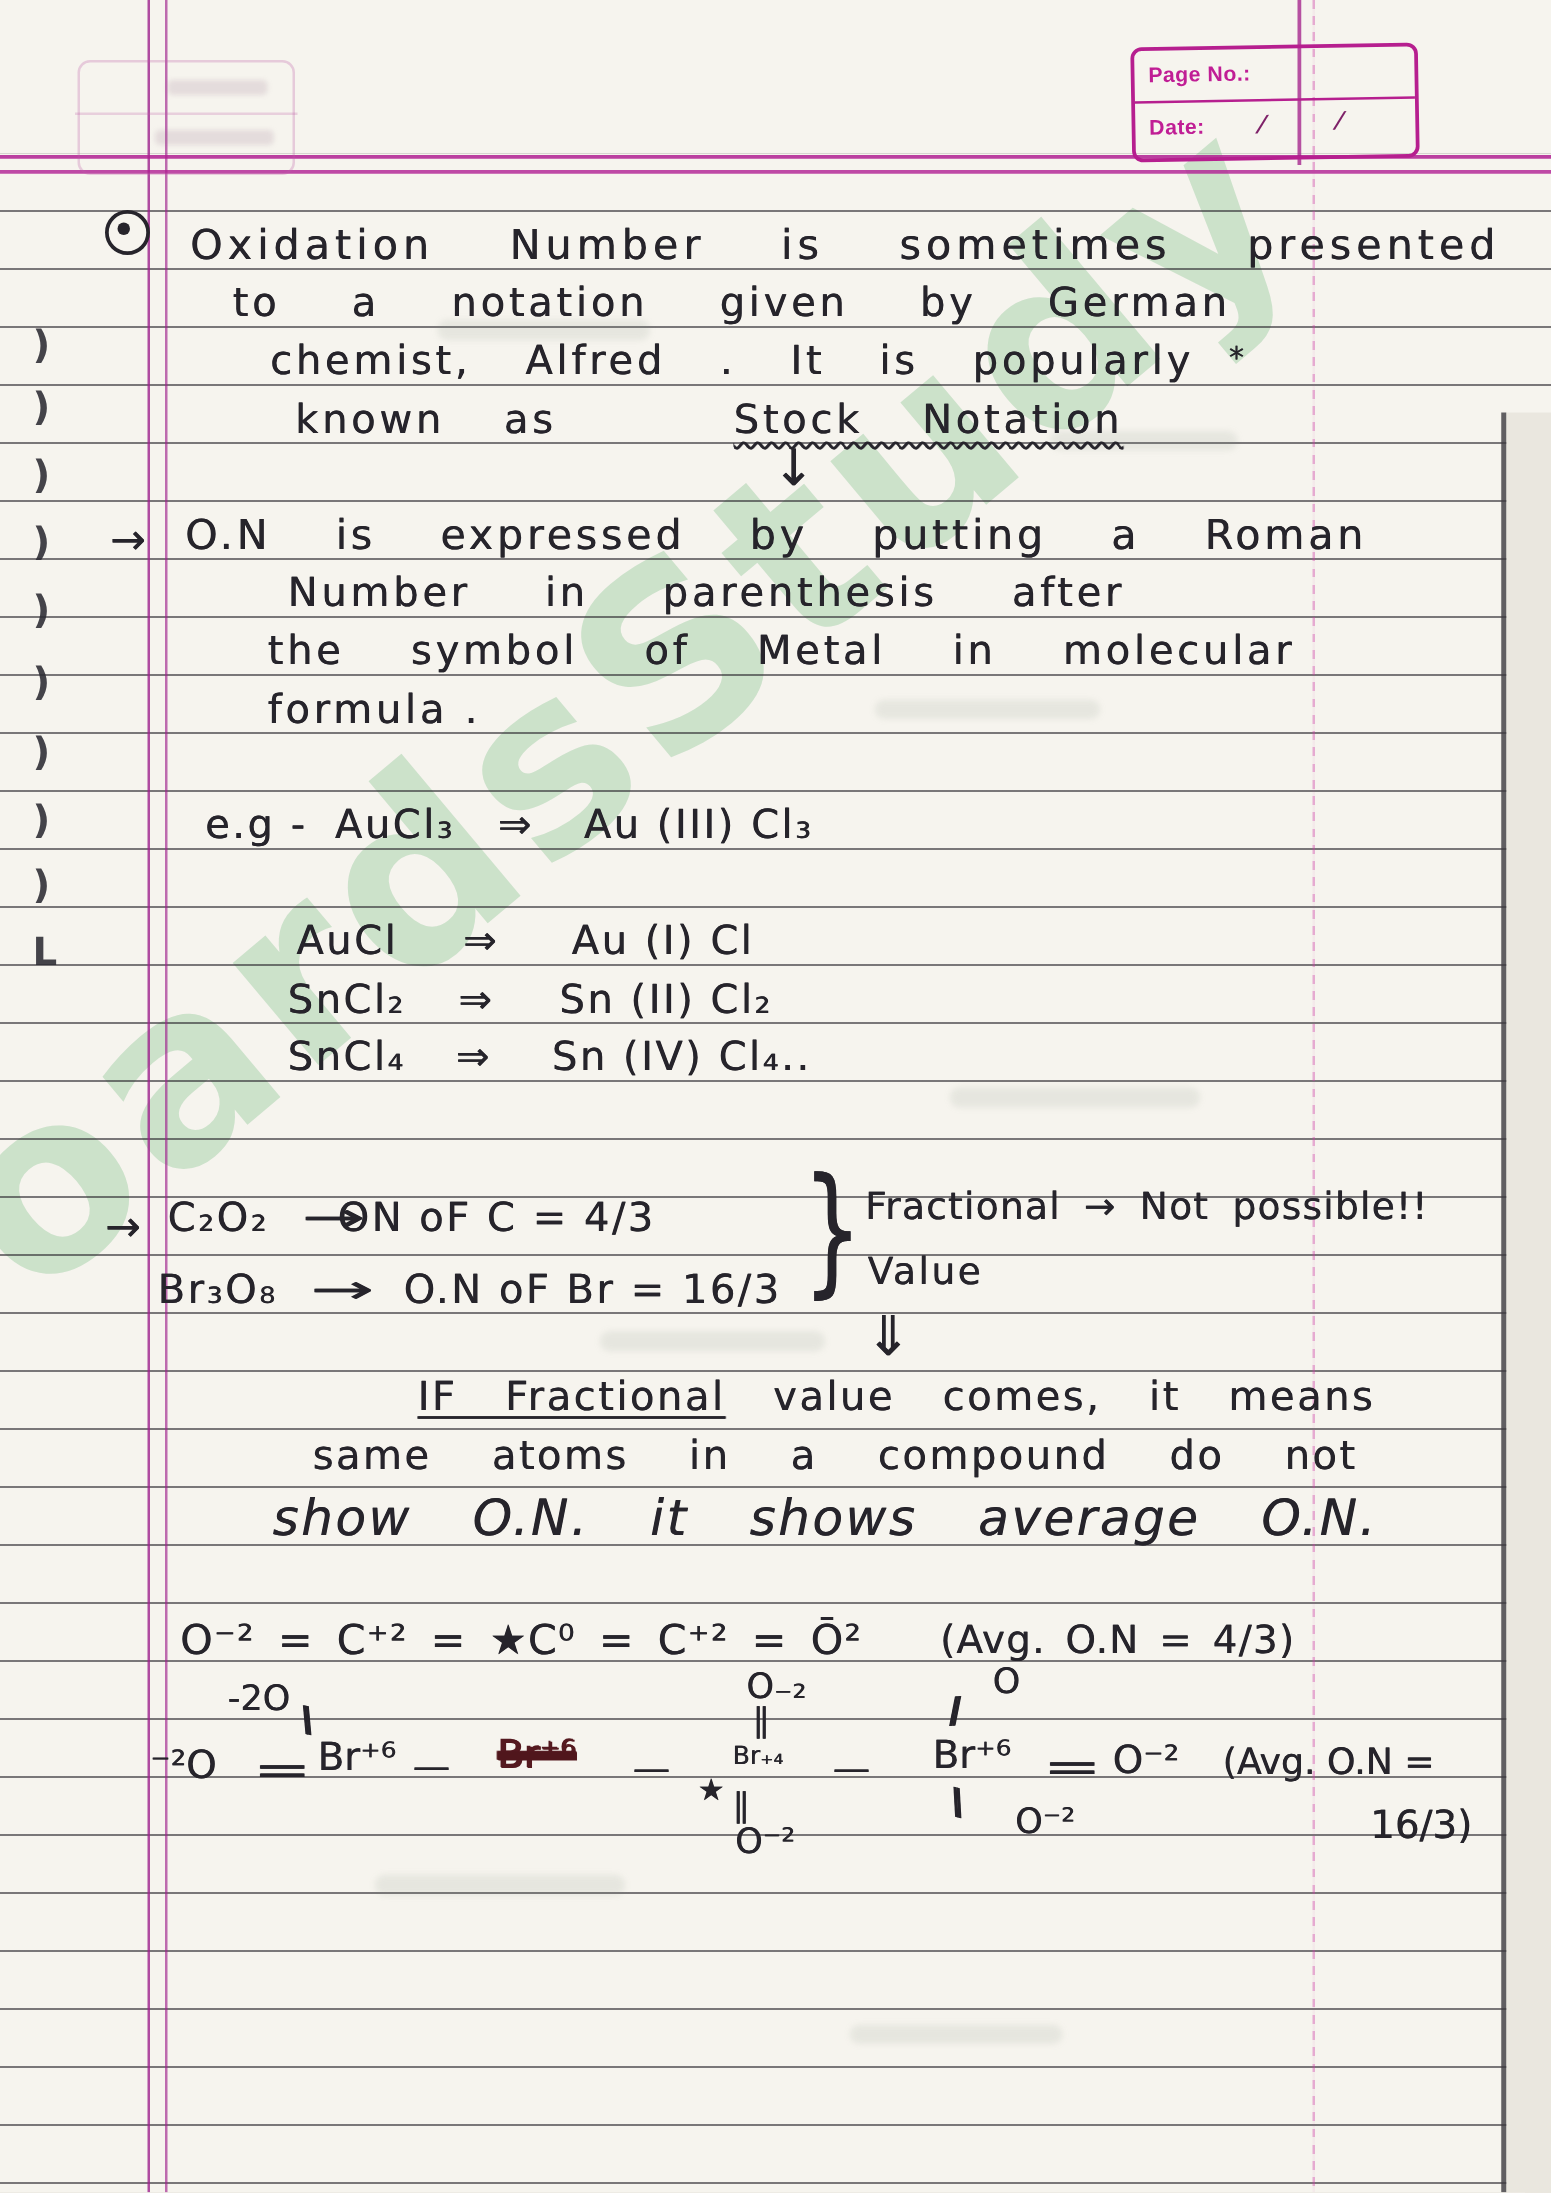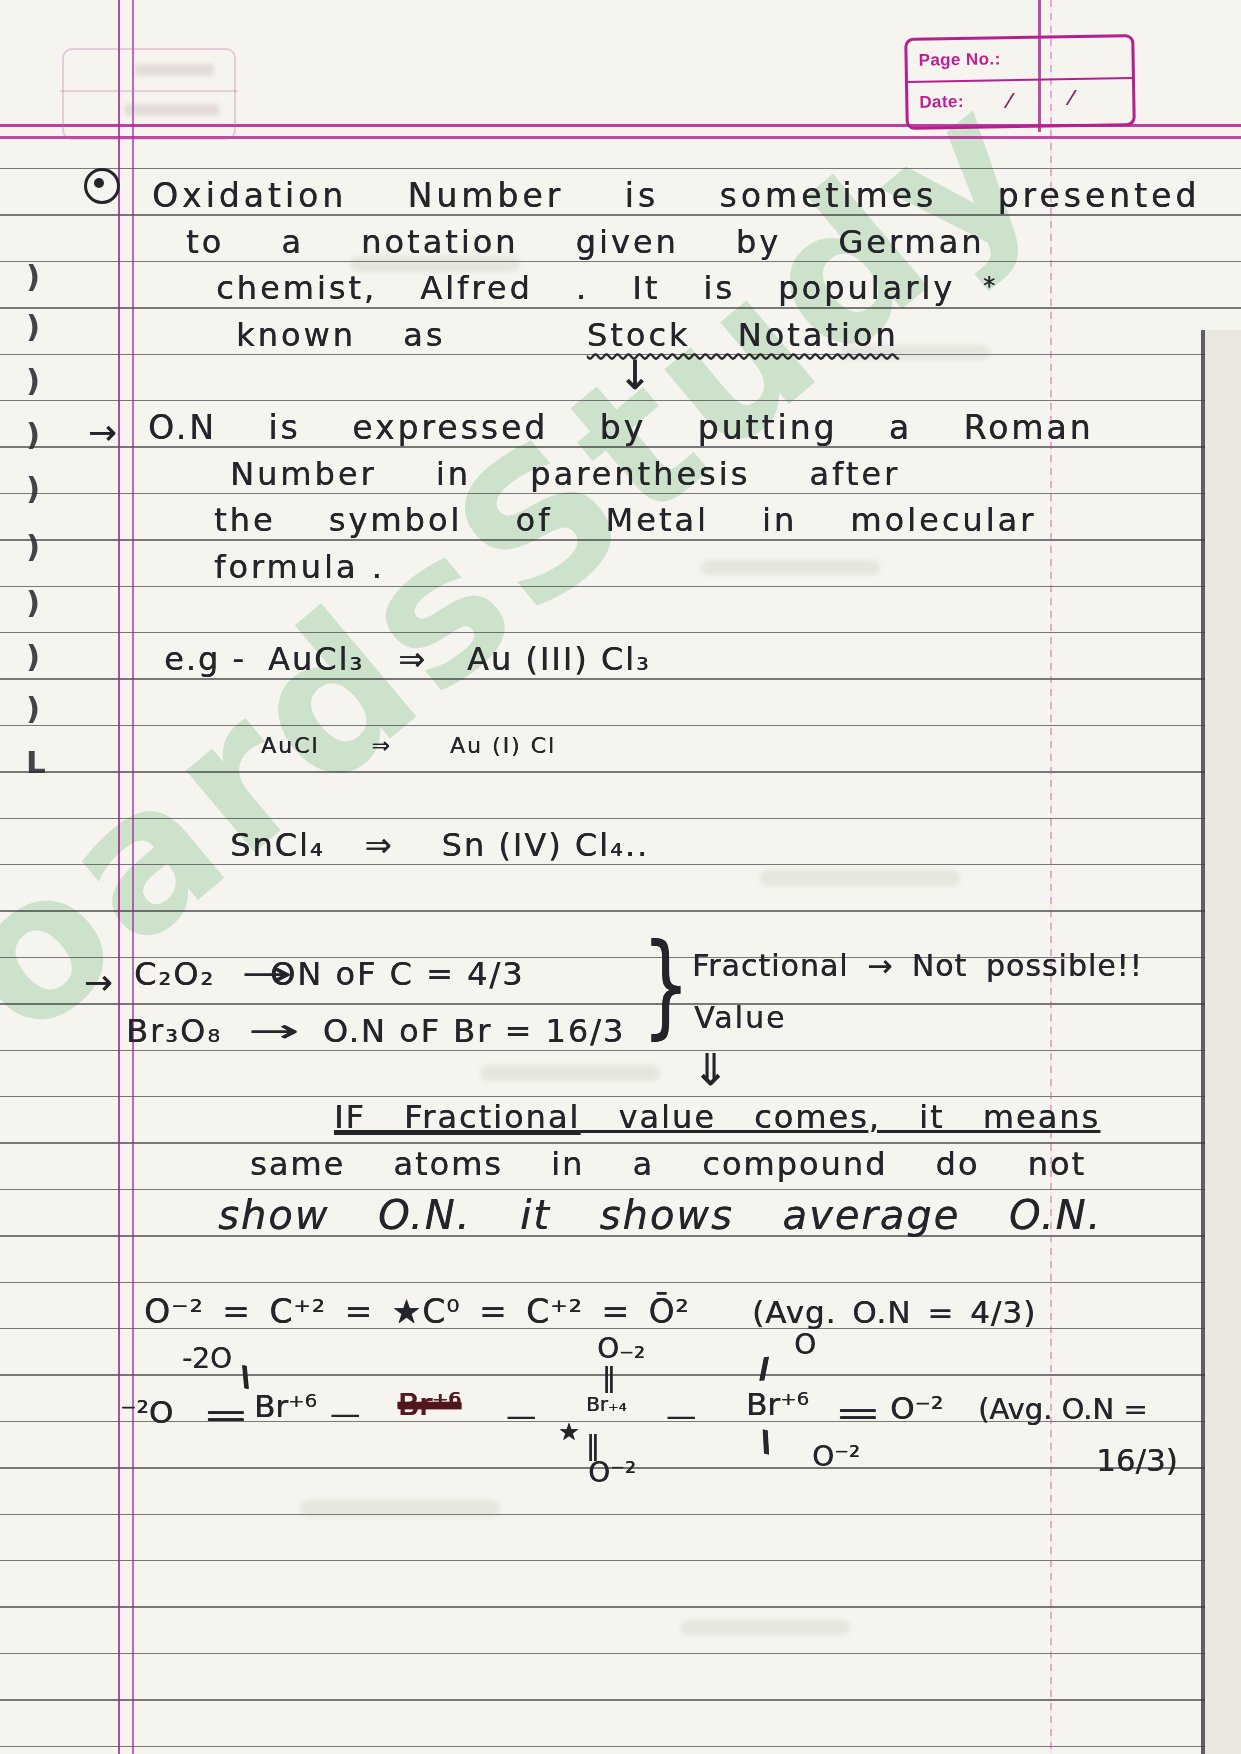--- a/index.html
+++ b/index.html
@@ -110,32 +110,33 @@
   <div class="hw" style="left:236px;top:316px;font-size:32px;letter-spacing:3px;word-spacing:34px;"><span>known as</span>&nbsp;&nbsp;&nbsp;<span class="wavy">Stock Notation</span></div>
   <div class="hw" style="left:618px;top:352px;font-size:40px;">↓</div>
 
   <div class="hw" style="left:88px;top:412px;font-size:34px;">→</div>
   <div class="hw" style="left:148px;top:408px;font-size:33px;letter-spacing:3px;word-spacing:38px;">O.N is expressed by putting a Roman</div>
   <div class="hw" style="left:230px;top:455px;font-size:32px;letter-spacing:3px;word-spacing:46px;">Number in parenthesis after</div>
   <div class="hw" style="left:214px;top:501px;font-size:32px;letter-spacing:3px;word-spacing:40px;">the symbol of Metal in molecular</div>
   <div class="hw" style="left:214px;top:548px;font-size:32px;letter-spacing:3px;">formula .</div>
 
   <div class="hw" style="left:164px;top:640px;font-size:32px;letter-spacing:2px;"><span>e.g -</span><span style="margin-left:22px;">AuCl₃</span><span style="margin-left:34px;">⇒</span><span style="margin-left:40px;">Au (III) Cl₃</span></div>
-  <div class="hw" style="left:237px;top:733px;font-size:22px;letter-spacing:2px;margin-left:24px;"><span>AuCl</span><span style="margin-left:52px;">⇒</span><span style="margin-left:58px;">Au (I) Cl</span></div>
+  <div class="hw" style="left:237px;top:733px;font-size:32px;letter-spacing:2px;"><span>AuCl</span><span style="margin-left:52px;">⇒</span><span style="margin-left:58px;">Au (I) Cl</span></div>
+  <div class="hw" style="left:230px;top:780px;font-size:32px;letter-spacing:2px;"><span>SnCl₂</span><span style="margin-left:42px;">⇒</span><span style="margin-left:52px;">Sn (II) Cl₂</span></div>
   <div class="hw" style="left:230px;top:826px;font-size:32px;letter-spacing:2px;"><span>SnCl₄</span><span style="margin-left:40px;">⇒</span><span style="margin-left:48px;">Sn (IV) Cl₄..</span></div>
 
   <div class="hw" style="left:84px;top:962px;font-size:34px;">→</div>
   <div class="hw" style="left:134px;top:955px;font-size:32px;letter-spacing:2px;"><span>C₂O₂</span><span style="margin-left:26px;transform:scaleX(1.9);display:inline-block;transform-origin:left center;">→</span><span style="">ON oF C = 4/3</span></div>
   <div class="hw" style="left:126px;top:1012px;font-size:32px;letter-spacing:2px;"><span>Br₃O₈</span><span style="margin-left:26px;transform:scaleX(1.9);display:inline-block;transform-origin:left center;">→</span><span style="margin-left:46px;">O.N oF Br = 16/3</span></div>
   <div class="hw brace" style="left:642px;top:918px;">}</div>
   <div class="hw" style="left:692px;top:948px;font-size:30px;letter-spacing:1px;word-spacing:8px;">Fractional → Not possible!!</div>
   <div class="hw" style="left:694px;top:1000px;font-size:30px;letter-spacing:2px;">Value</div>
   <div class="hw" style="left:692px;top:1044px;font-size:44px;">⇓</div>
 
-  <div class="hw" style="left:334px;top:1098px;font-size:32px;letter-spacing:2px;word-spacing:26px;text-decoration:underline;"><span class="uline">IF Fractional</span><span> value comes, it means</span></div>
+  <div class="hw" style="left:334px;top:1098px;font-size:32px;letter-spacing:2px;word-spacing:26px;"><span class="uline">IF Fractional</span><span> value comes, it means</span></div>
   <div class="hw" style="left:250px;top:1145px;font-size:32px;letter-spacing:2px;word-spacing:36px;">same atoms in a compound do not</div>
   <div class="hw" style="left:218px;top:1192px;font-size:40px;letter-spacing:2px;word-spacing:34px;font-style:italic;">show O.N. it shows average O.N.</div>
 
   <div class="hw" style="left:144px;top:1292px;font-size:33px;letter-spacing:1px;word-spacing:7px;">O⁻² = C⁺² = ★C⁰ = C⁺² = Ō²</div>
   <div class="hw" style="left:752px;top:1294px;font-size:31px;letter-spacing:1px;word-spacing:5px;text-align:center;">(Avg. O.N = 4/3)</div>
 
   <div class="hw" style="left:182px;top:1342px;font-size:28px;">-2O</div>
   <div class="hw" style="left:240px;top:1360px;font-size:27px;letter-spacing:-7px;transform:rotate(12deg);">\\</div>
   <div class="hw" style="left:597px;top:1332px;font-size:28px;">O₋₂</div>
   <div class="hw" style="left:602px;top:1362px;font-size:26px;letter-spacing:-4px;">||</div>

